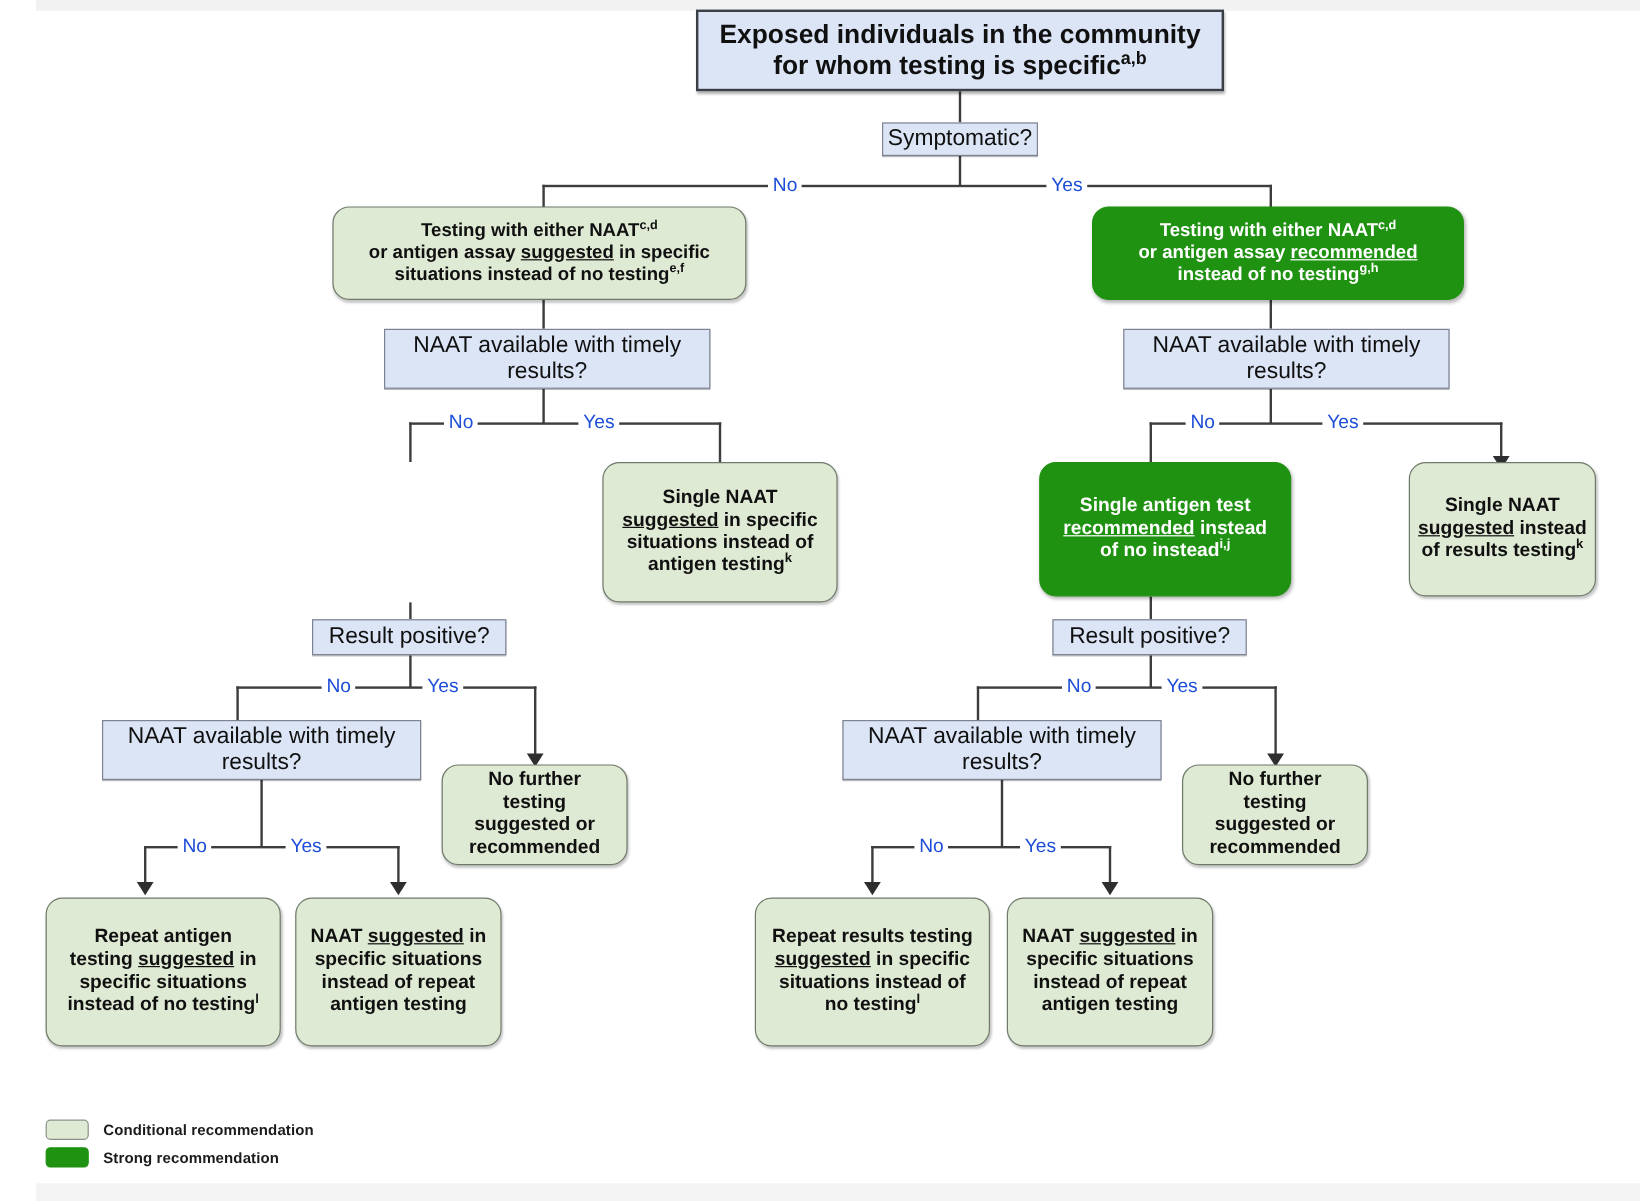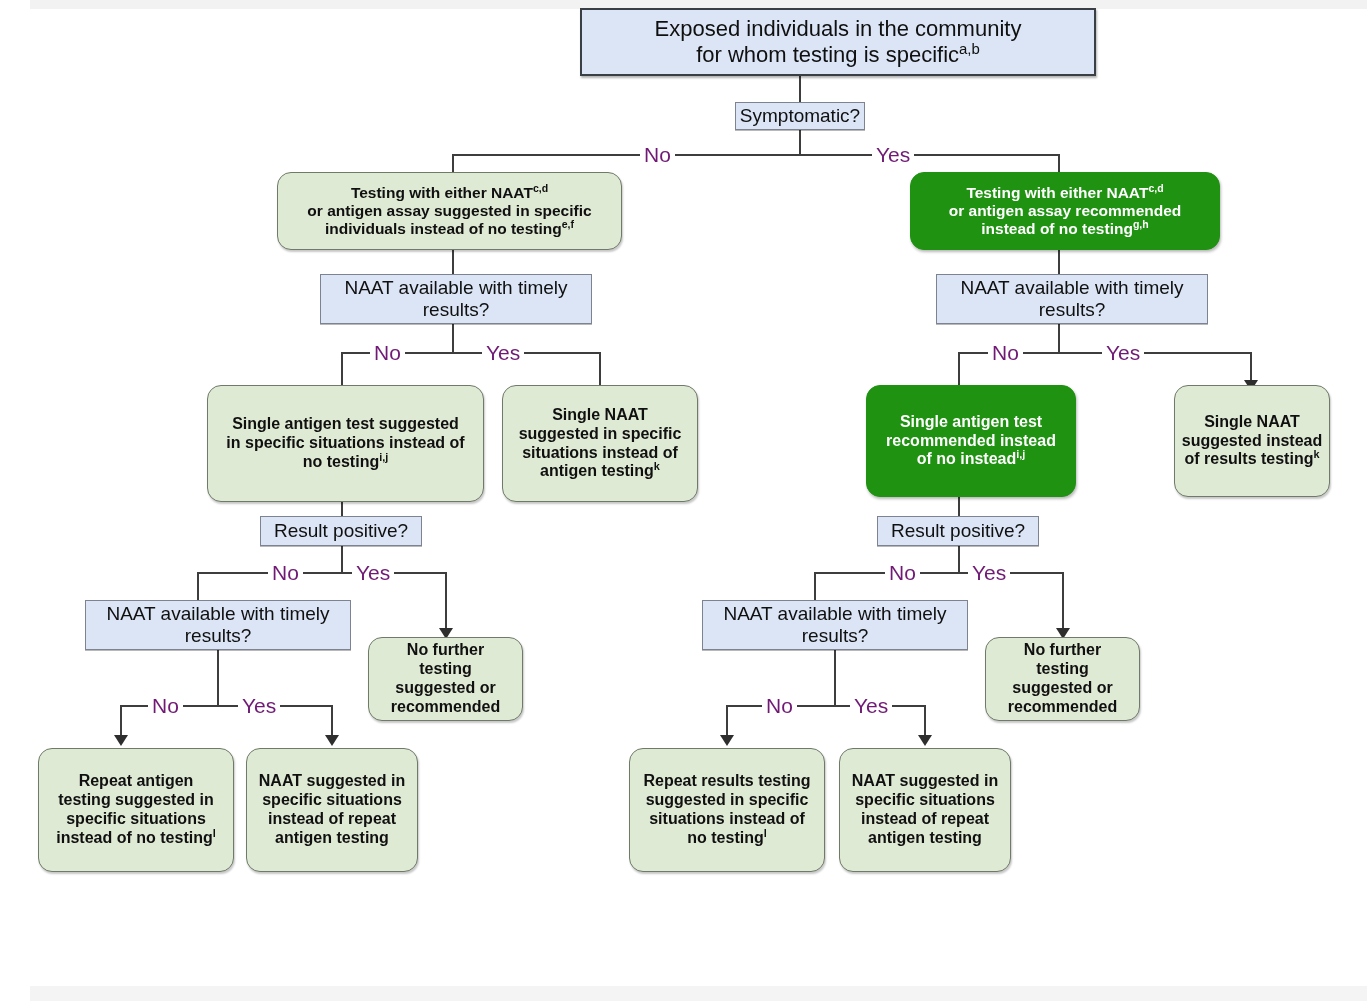--- a/index.html
+++ b/index.html
@@ -55,38 +55,38 @@
   }
   
   .dgreen{
     background:#1f9211;
     border:1px solid #1f9211;
     border-radius:14px;
     font-weight:bold;
     color:#ffffff;
     box-shadow:1px 2px 3px rgba(0,0,0,.28);
   }
-  .u{}
+  .u{text-decoration:underline;}
   sup{font-size:.68em;vertical-align:super;line-height:0;}
 
   
   .ln{position:absolute;background:#3d3d3d;z-index:1;}
   .h{height:2px;}
   .v{width:2px;}
   .arrow{
     position:absolute;z-index:2;width:0;height:0;
     border-left:7px solid transparent;
     border-right:7px solid transparent;
     border-top:11px solid #2e2e2e;
   }
   .lbl{
     position:absolute;
     background:#ffffff;
-    color:#701a75;
-    font-size:21px;
+    color:#1d4ed8;
+    font-size:16px;
     line-height:21px;
     padding:0 4px;
     z-index:2;
     white-space:nowrap;
   }
 
   
   #legend{position:absolute;left:38px;top:933px;z-index:4;}
   .leg-row{display:flex;align-items:center;margin-bottom:6px;}
   .leg-sw{width:36px;height:17px;border-radius:4px;margin-right:12px;box-sizing:border-box;}
@@ -95,21 +95,21 @@
   .leg-txt{font-size:12.5px;font-weight:bold;color:#1b1b1b;letter-spacing:.1px;}
 </style>
 </head>
 <body>
 
 <div id="canvas">
 
   <div class="band-top"></div>
   <div class="band-bottom"></div>
 
-  <div class="node root" style="left:580px;top:8px;width:516px;height:68px;font-size:22px;">
+  <div class="node root" style="left:580px;top:8px;width:440px;height:68px;font-size:22px;font-weight:bold;">
     <span class="txt">
       <span>Exposed individuals in the community</span><br>
       <span>for whom testing is specific</span><sup>a,b</sup>
     </span>
   </div>
 
   <div class="ln v" style="left:799px;top:76px;height:26px;"></div>
 
   <div class="node blue" style="left:735px;top:102px;width:130px;height:28px;font-size:19px;">
     <span class="txt">Symptomatic?</span>
@@ -119,47 +119,40 @@
   <div class="ln h" style="left:452px;top:154px;width:1100px;max-width:608px;"></div>
   <div class="ln v" style="left:452px;top:154px;height:24px;"></div>
   <div class="ln v" style="left:1058px;top:154px;height:24px;"></div>
   <div class="lbl" style="left:640px;top:144px;">No</div>
   <div class="lbl" style="left:872px;top:144px;">Yes</div>
 
   <div class="node lgreen" style="left:277px;top:172px;width:345px;height:78px;font-size:15.5px;">
     <span class="txt">
       <span>Testing with either NAAT</span><sup>c,d</sup><br>
       <span>or antigen assay </span><span class="u">suggested</span><span> in specific</span><br>
-      <span>individuals instead of no testing</span><sup>e,f</sup>
+      <span>situations instead of no testing</span><sup>e,f</sup>
     </span>
   </div>
 
   <div class="ln v" style="left:452px;top:250px;height:24px;"></div>
 
   <div class="node blue" style="left:320px;top:274px;width:272px;height:50px;font-size:19px;">
     <span class="txt">
       <span>NAAT available with timely</span><br>
       <span>results?</span>
     </span>
   </div>
 
   <div class="ln v" style="left:452px;top:324px;height:29px;"></div>
   <div class="ln h" style="left:341px;top:352px;width:260px;"></div>
   <div class="ln v" style="left:341px;top:352px;height:33px;"></div>
   <div class="ln v" style="left:599px;top:352px;height:33px;"></div>
   <div class="lbl" style="left:370px;top:342px;">No</div>
   <div class="lbl" style="left:482px;top:342px;">Yes</div>
 
-  <div class="node lgreen" style="left:207px;top:385px;width:277px;height:117px;font-size:16px;">
-    <span class="txt">
-      <span>Single antigen test  </span><span class="u">suggested</span><br>
-      <span>in specific situations instead of</span><br>
-      <span>no testing</span><sup>i,j</sup>
-    </span>
-  </div>
 
   <div class="node lgreen" style="left:502px;top:385px;width:196px;height:117px;font-size:16px;">
     <span class="txt">
       <span>Single NAAT</span><br>
       <span class="u">suggested</span><span> in specific</span><br>
       <span>situations instead of</span><br>
       <span>antigen testing</span><sup>k</sup>
     </span>
   </div>
 
@@ -311,14 +304,24 @@
 
   <div class="node lgreen" style="left:839px;top:748px;width:172px;height:124px;font-size:16px;">
     <span class="txt">
       <span>NAAT </span><span class="u">suggested</span><span> in</span><br>
       <span>specific situations</span><br>
       <span>instead of repeat</span><br>
       <span>antigen testing</span>
     </span>
   </div>
 
+  <div id="legend">
+    <div class="leg-row">
+      <span class="leg-sw cond"></span>
+      <span class="leg-txt">Conditional recommendation</span>
+    </div>
+    <div class="leg-row">
+      <span class="leg-sw strong"></span>
+      <span class="leg-txt">Strong recommendation</span>
+    </div>
+  </div>
 
 </div>
 
 </body></html>

